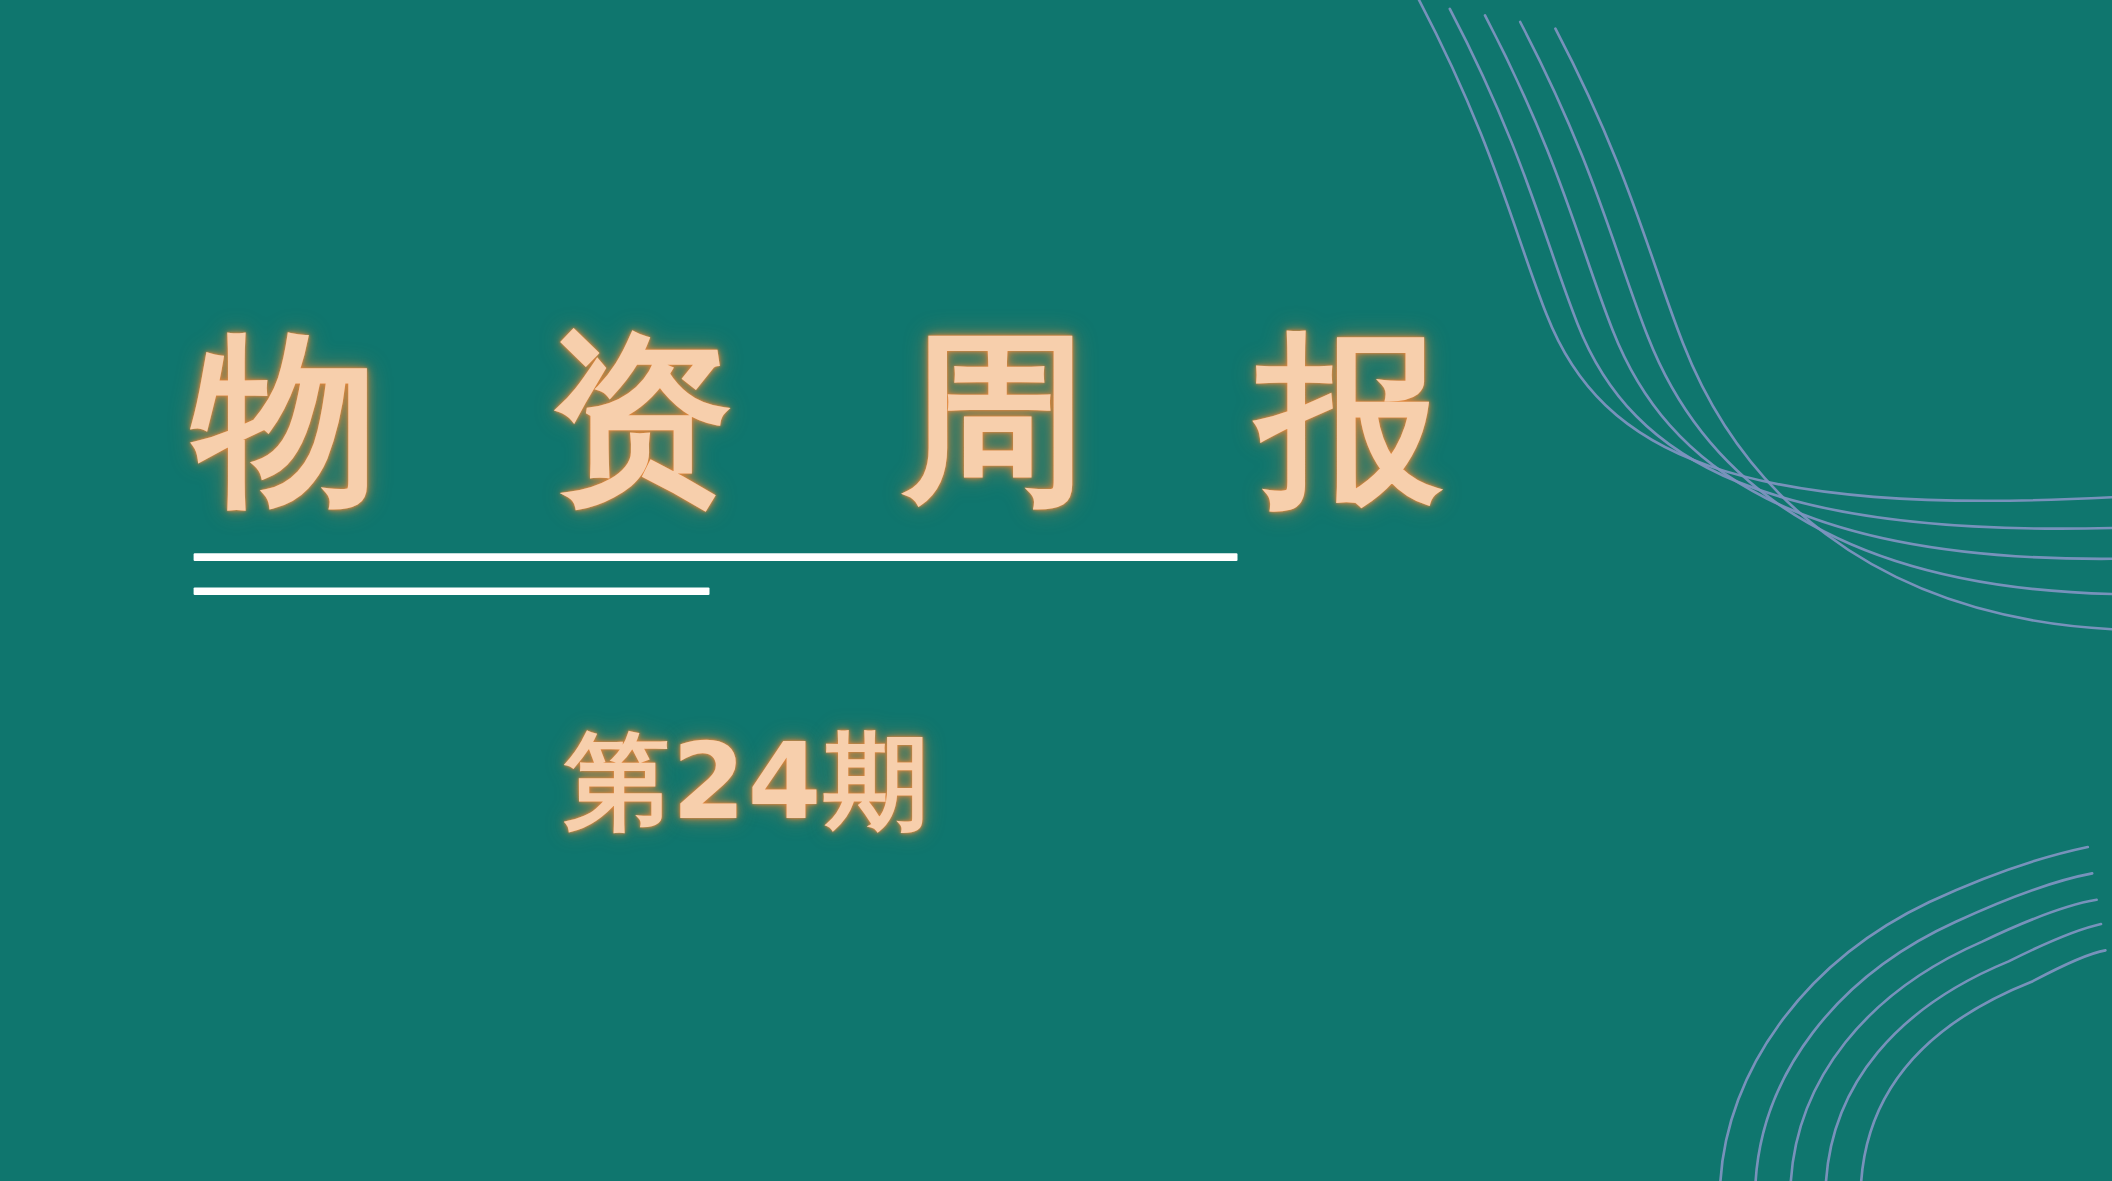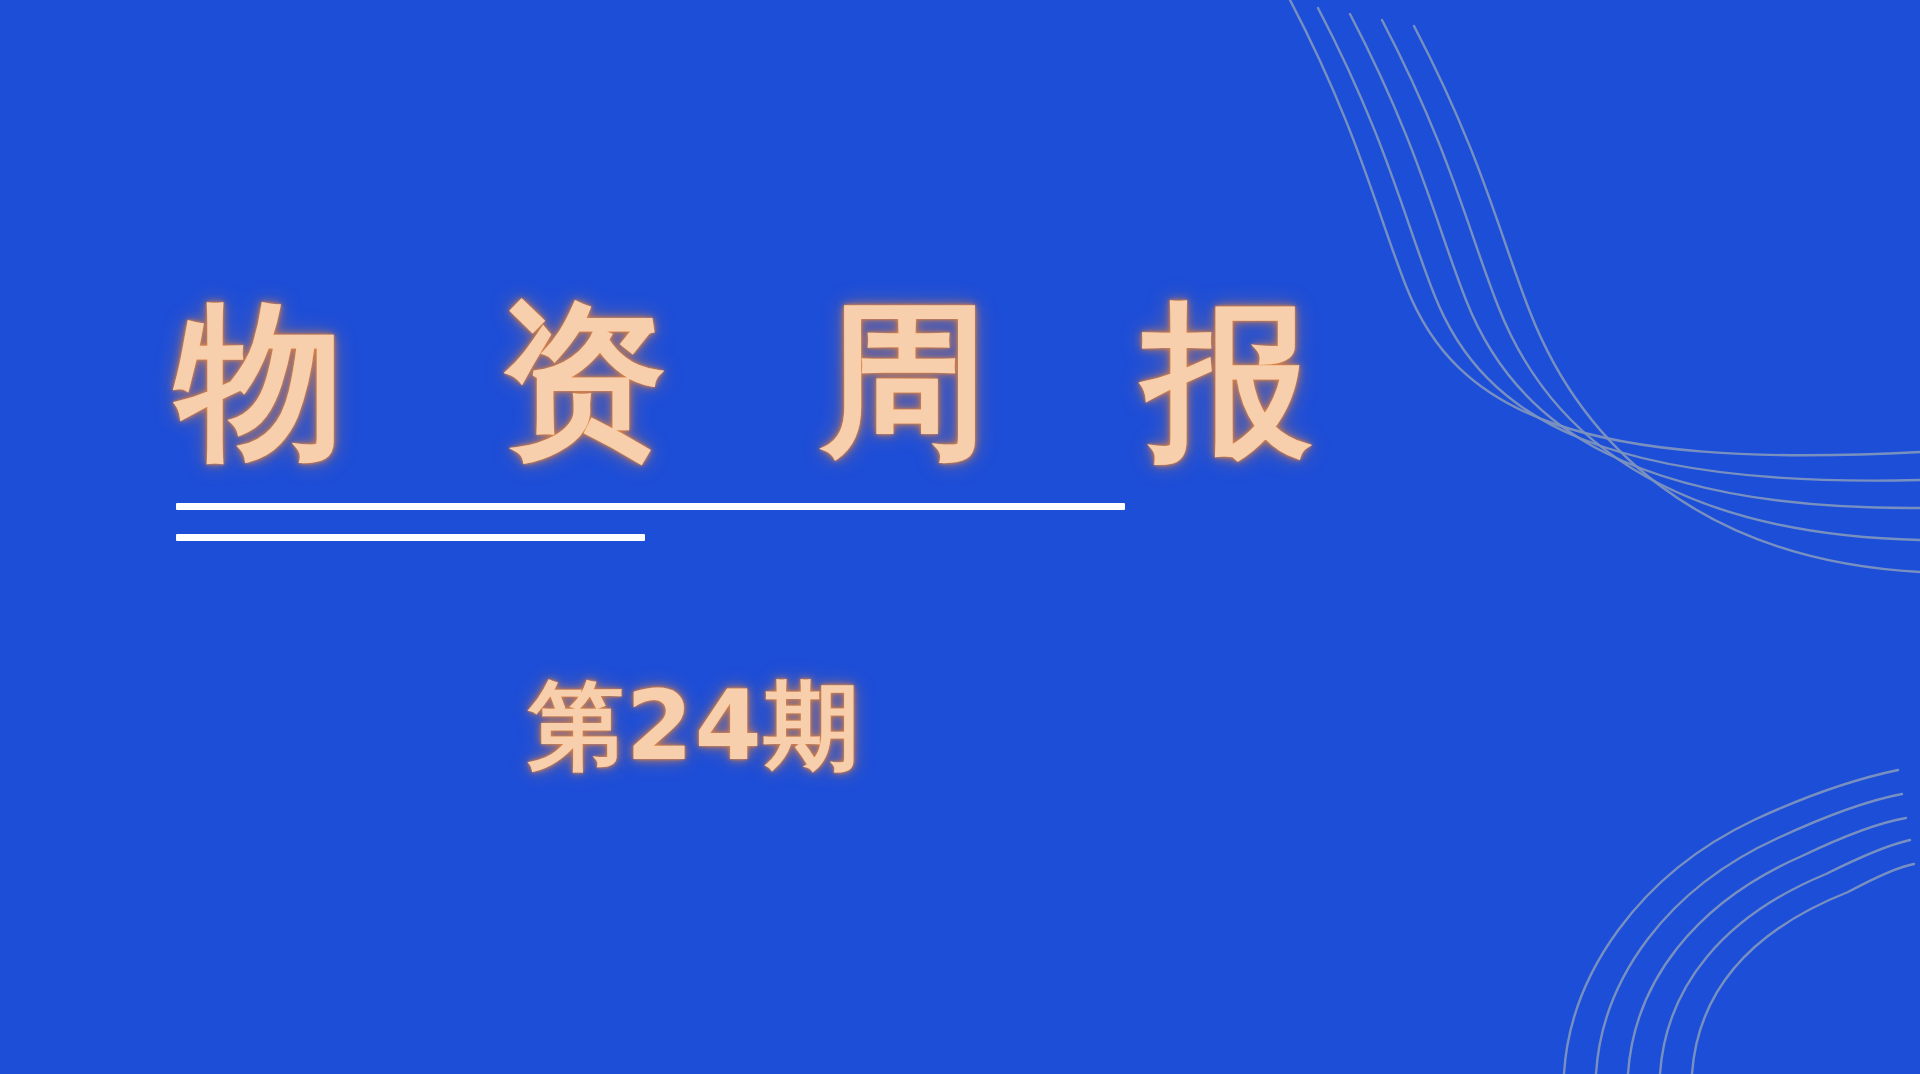--- a/index.html
+++ b/index.html
@@ -11,21 +11,21 @@
   body {
     font-family: "DejaVu Sans", "Liberation Sans", sans-serif;
   }
 
   
   #slide {
     position: relative;
     width: 1920px;
     height: 1074px;
     overflow: hidden;
-    background: #1d4ed8;
+    background: #0f766e;
   }
 
   
   #slide::before {
     content: "";
     position: absolute;
     inset: 0;
     background: radial-gradient(ellipse at 38% 45%, #0d4header 0%, rgba(0,0,0,0) 70%);
     pointer-events: none;
   }
@@ -99,21 +99,21 @@
     left: 0;
     width: 469px;
     height: 7px;
   }
 
   
   .subtitle {
     position: absolute;
     left: 512px;
     top: 662px;
-    margin: 16px;
+    margin: 1px;
     font-size: 96px;
     line-height: 1.0;
     font-weight: 700;
     letter-spacing: 2px;
     white-space: nowrap;
     color: #f7cfac;
     text-shadow:
        0 0 1px  #e8883c,
        0 0 3px  #e8883c,
        0 0 9px  rgba(232,136,60,0.85),

